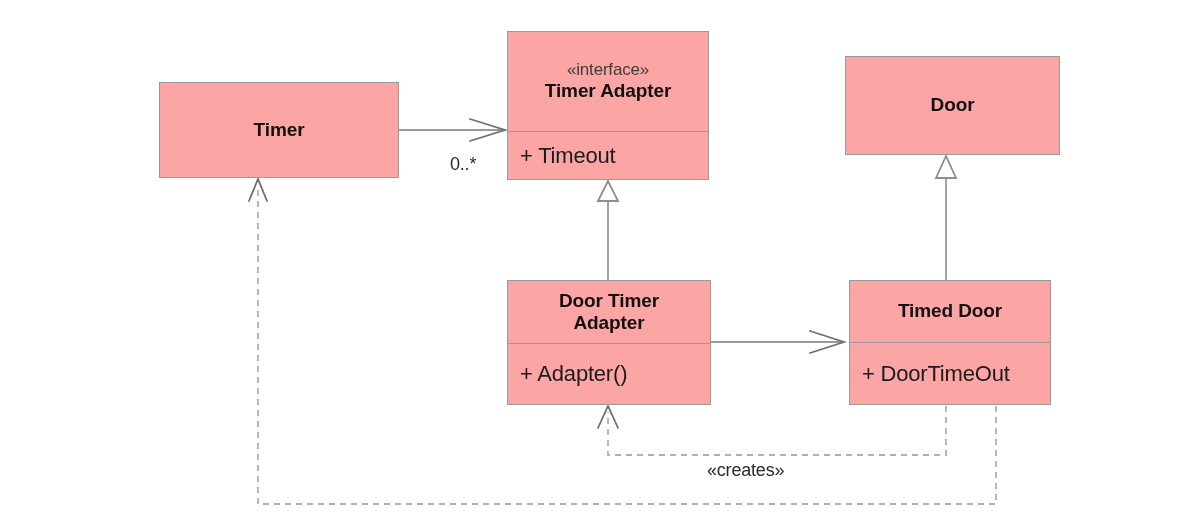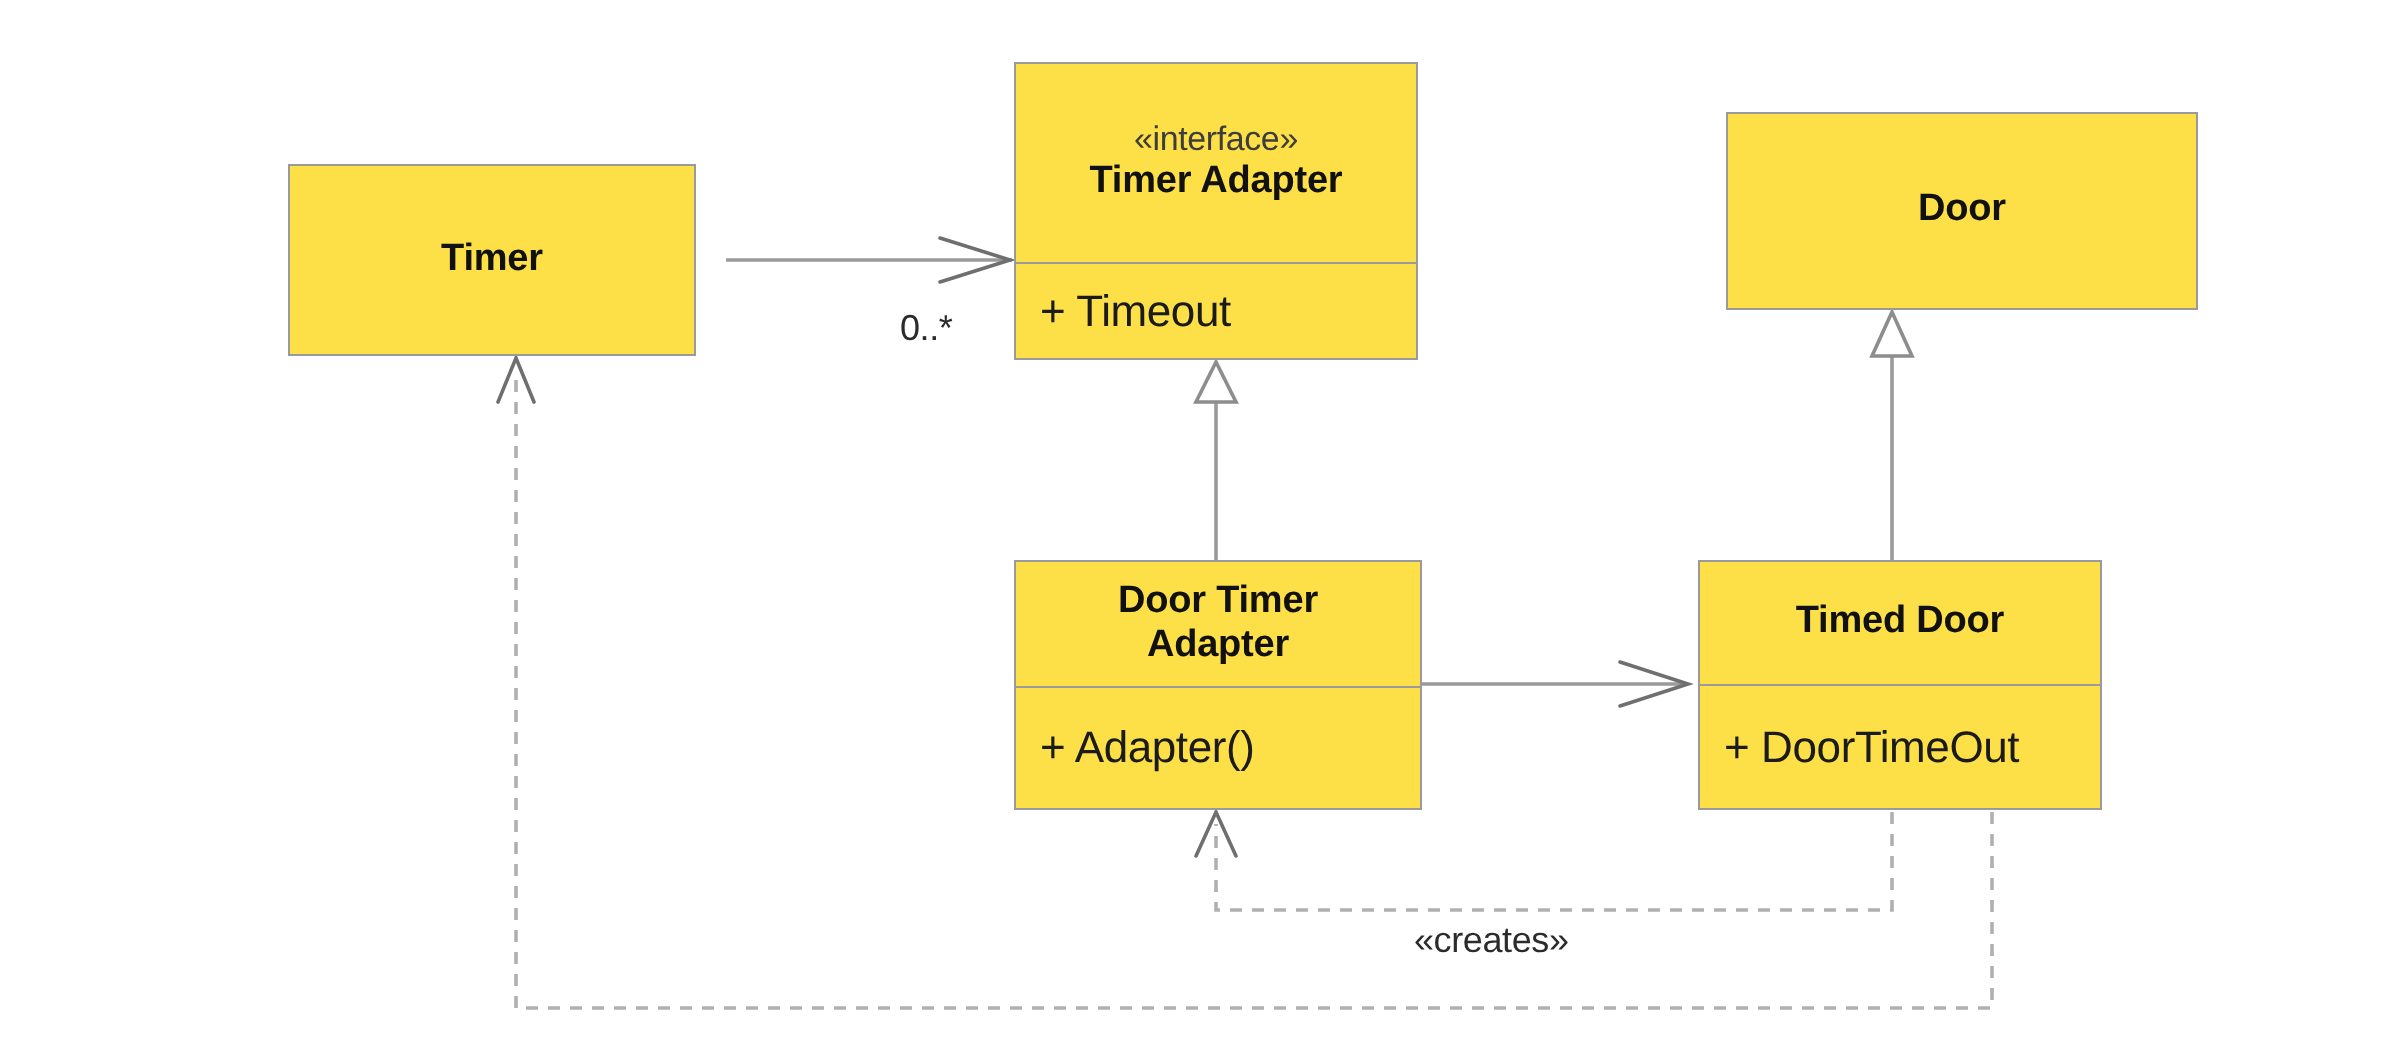--- a/index.html
+++ b/index.html
@@ -19,21 +19,21 @@
     position: absolute;
     left: 0;
     top: 0;
     width: 1200px;
     height: 529px;
   }
   .uml-class {
     position: absolute;
     box-sizing: border-box;
     border: 1.6px solid #9a9a9a;
-    background: #fde047;
+    background: #fca5a5;
     display: flex;
     flex-direction: column;
   }
   .class-header {
     box-sizing: border-box;
     display: flex;
     flex-direction: column;
     align-items: center;
     justify-content: center;
     text-align: center;
@@ -117,38 +117,38 @@
       <path d="M 598 428 L 608 406 L 618 428" fill="none" stroke="#6f6f6f" stroke-width="1.8" stroke-linecap="round"></path>
     </g>
 
      Timer : dependency (dashed, long routed) --&gt;
     <g>
       <path d="M 996 406 L 996 504 L 258 504 L 258 185" fill="none" stroke="#b0b0b0" stroke-width="1.8" stroke-dasharray="6 5" stroke-linecap="butt"></path>
       <path d="M 249 201 L 258 179 L 267 201" fill="none" stroke="#6f6f6f" stroke-width="1.8" stroke-linecap="round"></path>
     </g>
   </svg>
 
-  <div class="uml-class" style="left:144px; top:82px; width:204px; height:96px;">
+  <div class="uml-class" style="left:159px; top:82px; width:240px; height:96px;">
     <div class="class-header" style="flex:1 1 auto;">
       <div class="class-name">Timer</div>
     </div>
   </div>
 
   <div class="uml-class" style="left:507px; top:31px; width:202px; height:149px;">
     <div class="class-header" style="height:99px;">
       <div class="class-stereotype">«interface»</div>
       <div class="class-name">Timer Adapter</div>
     </div>
     <div class="class-divider"></div>
     <div class="class-compartment">
       <span class="member-text">+ Timeout</span>
     </div>
   </div>
 
-  <div class="uml-class" style="left:863px; top:56px; width:236px; height:99px;">
+  <div class="uml-class" style="left:845px; top:56px; width:215px; height:99px;">
     <div class="class-header" style="flex:1 1 auto;">
       <div class="class-name">Door</div>
     </div>
   </div>
 
   <div class="uml-class" style="left:507px; top:280px; width:204px; height:125px;">
     <div class="class-header" style="height:62px;">
       <div class="class-name">Door Timer</div>
       <div class="class-name">Adapter</div>
     </div>

